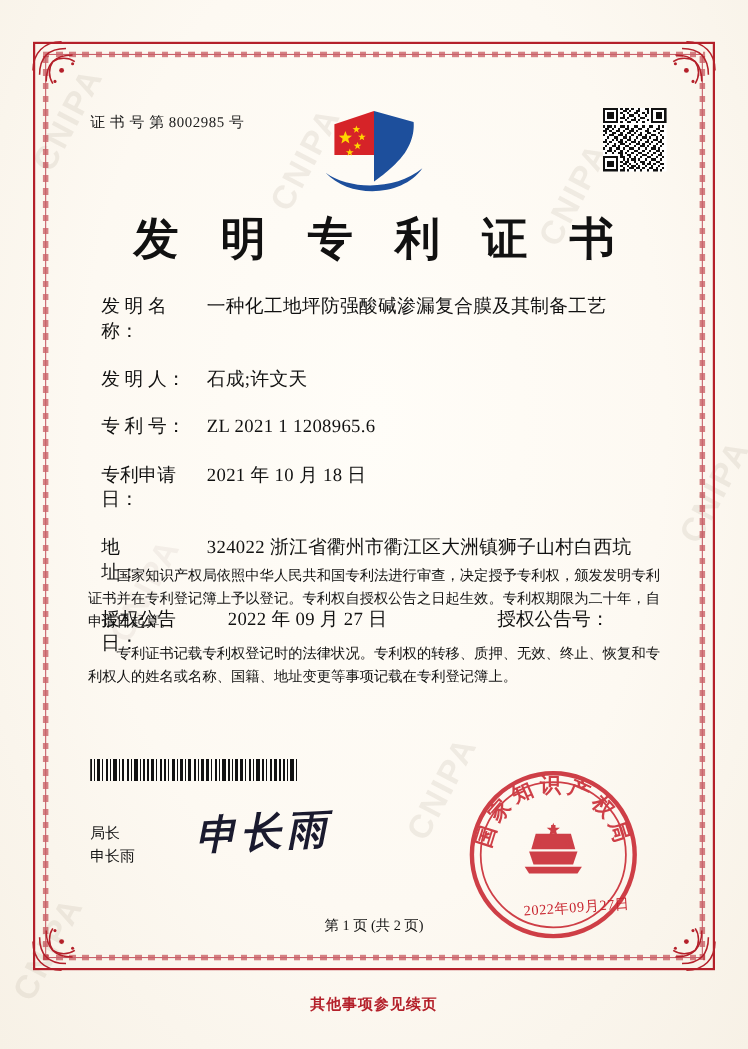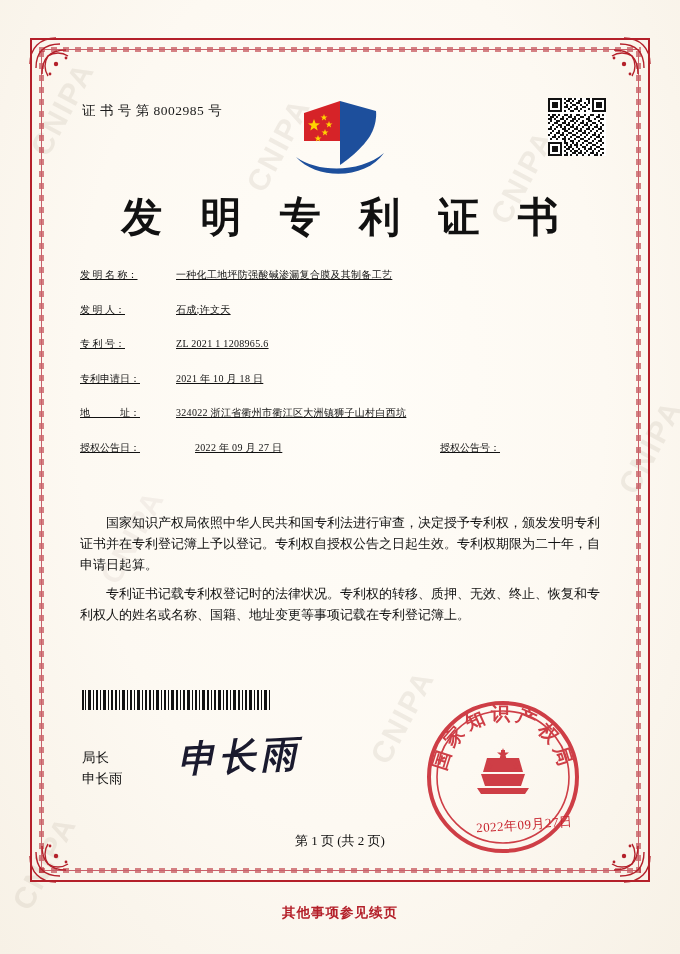--- a/index.html
+++ b/index.html
@@ -119,26 +119,25 @@
     font-size: 41px;
     letter-spacing: 12px;
     color: #111;
     font-weight: bold;
     font-family: "DejaVu Serif", serif;
     text-indent: 12px;
   }
 
   .fields {
     position: absolute;
-    left: 20px;
+    left: 32px;
     right: 18px;
     top: 208px;
-    font-size: 10px;
+    font-size: 17px;
     color: #111;
-    text-decoration: underline;
   }
   .field-row {
     display: flex;
     align-items: baseline;
     margin-bottom: 21.5px;
     line-height: 1.3;
   }
   .f-label {
     flex: 0 0 96px;
     display: flex;

